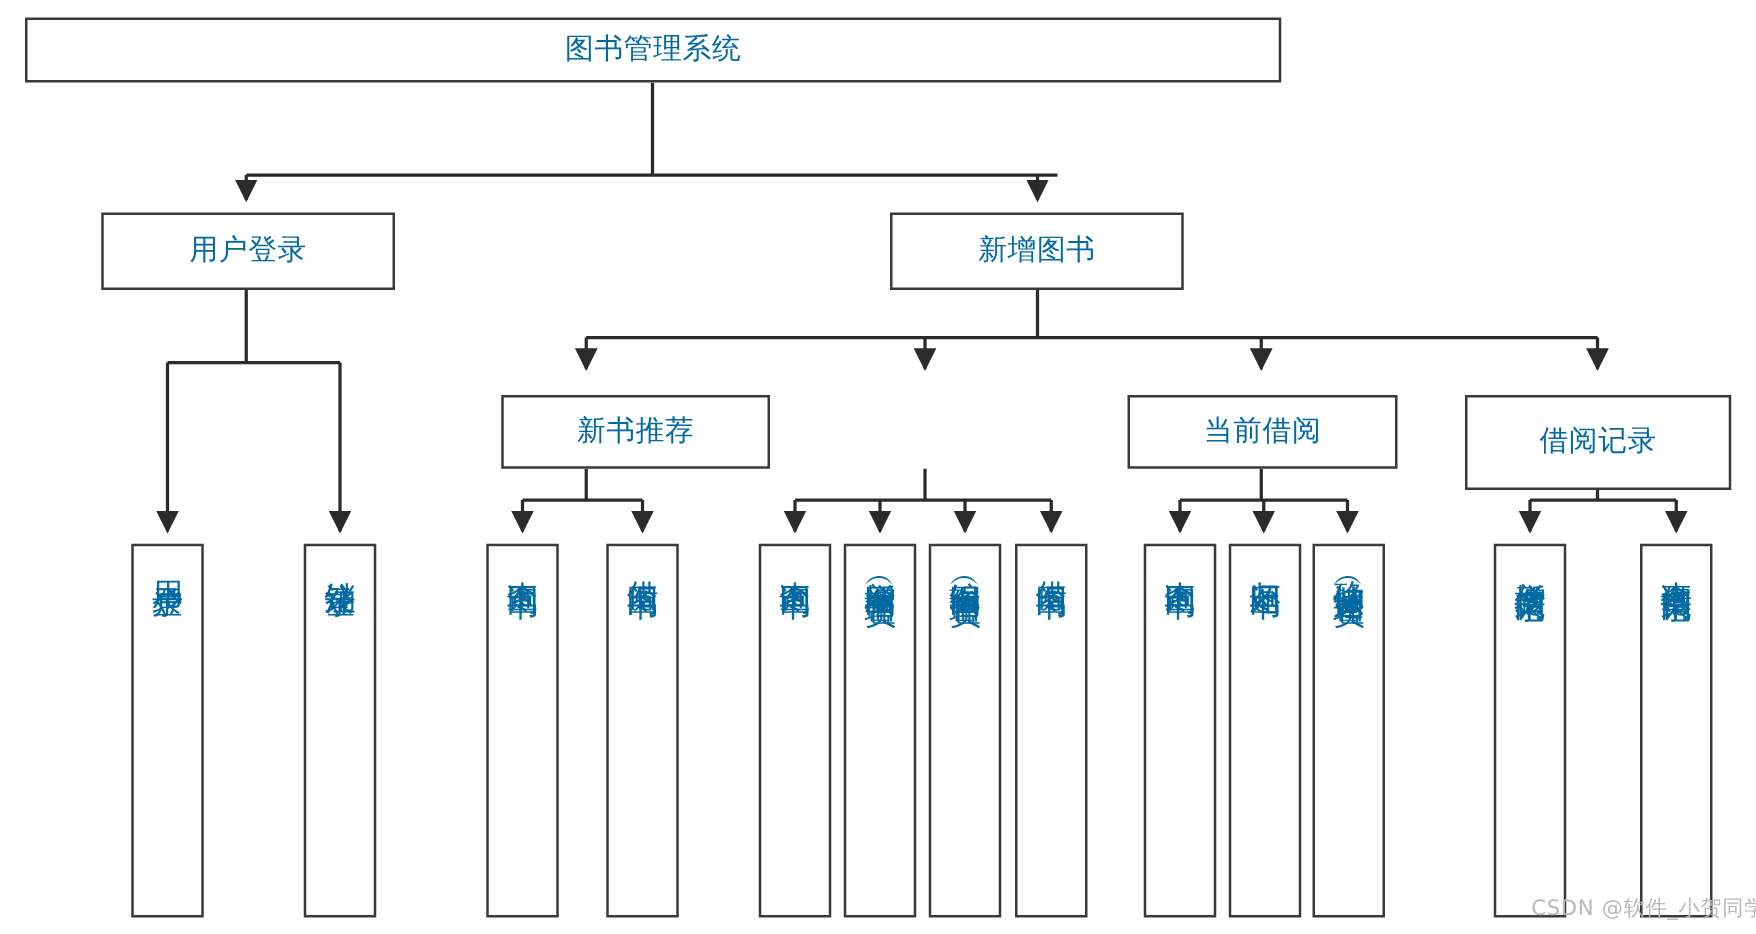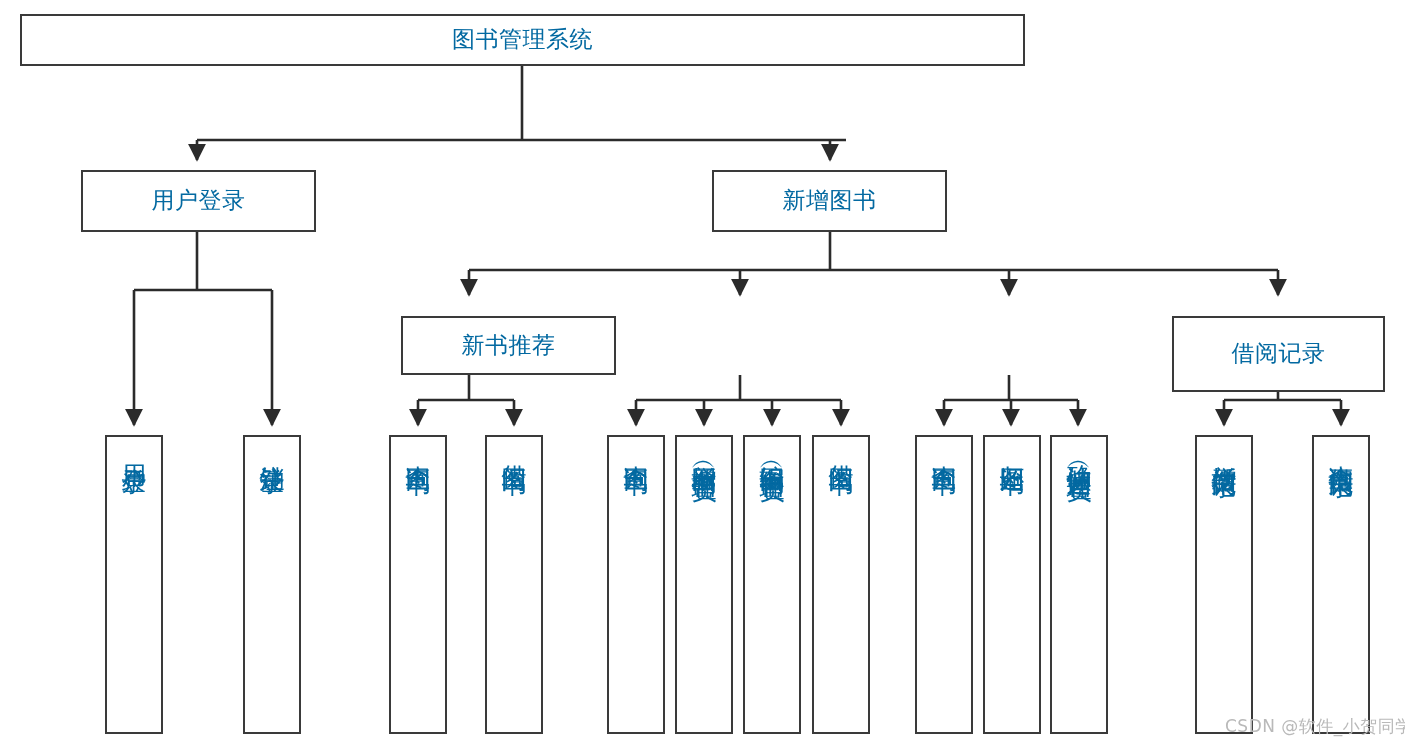--- a/index.html
+++ b/index.html
@@ -129,20 +129,23 @@
   <div class="node horiz" style="left:81px; top:170px; width:235px; height:62px;">
     <span class="lbl">用户登录</span>
   </div>
   <div class="node horiz" style="left:712px; top:170px; width:235px; height:62px;">
     <span class="lbl">新增图书</span>
   </div>
 
   <div class="node horiz" style="left:362px; top:316px; width:215px; height:59px;margin-left:39px;">
     <span class="lbl">新书推荐</span>
   </div>
+  <div class="node horiz" style="left:902px; top:316px; width:216px; height:59px;">
+    <span class="lbl">当前借阅</span>
+  </div>
   <div class="node horiz" style="left:1172px; top:316px; width:213px; height:76px;">
     <span class="lbl">借阅记录</span>
   </div>
 
   <div class="node vert" style="left:105px; top:435px; width:58px; height:299px;">
     <span class="lbl">用户登录</span>
   </div>
   <div class="node vert" style="left:243px; top:435px; width:58px; height:299px;">
     <span class="lbl">注销登录</span>
   </div>

